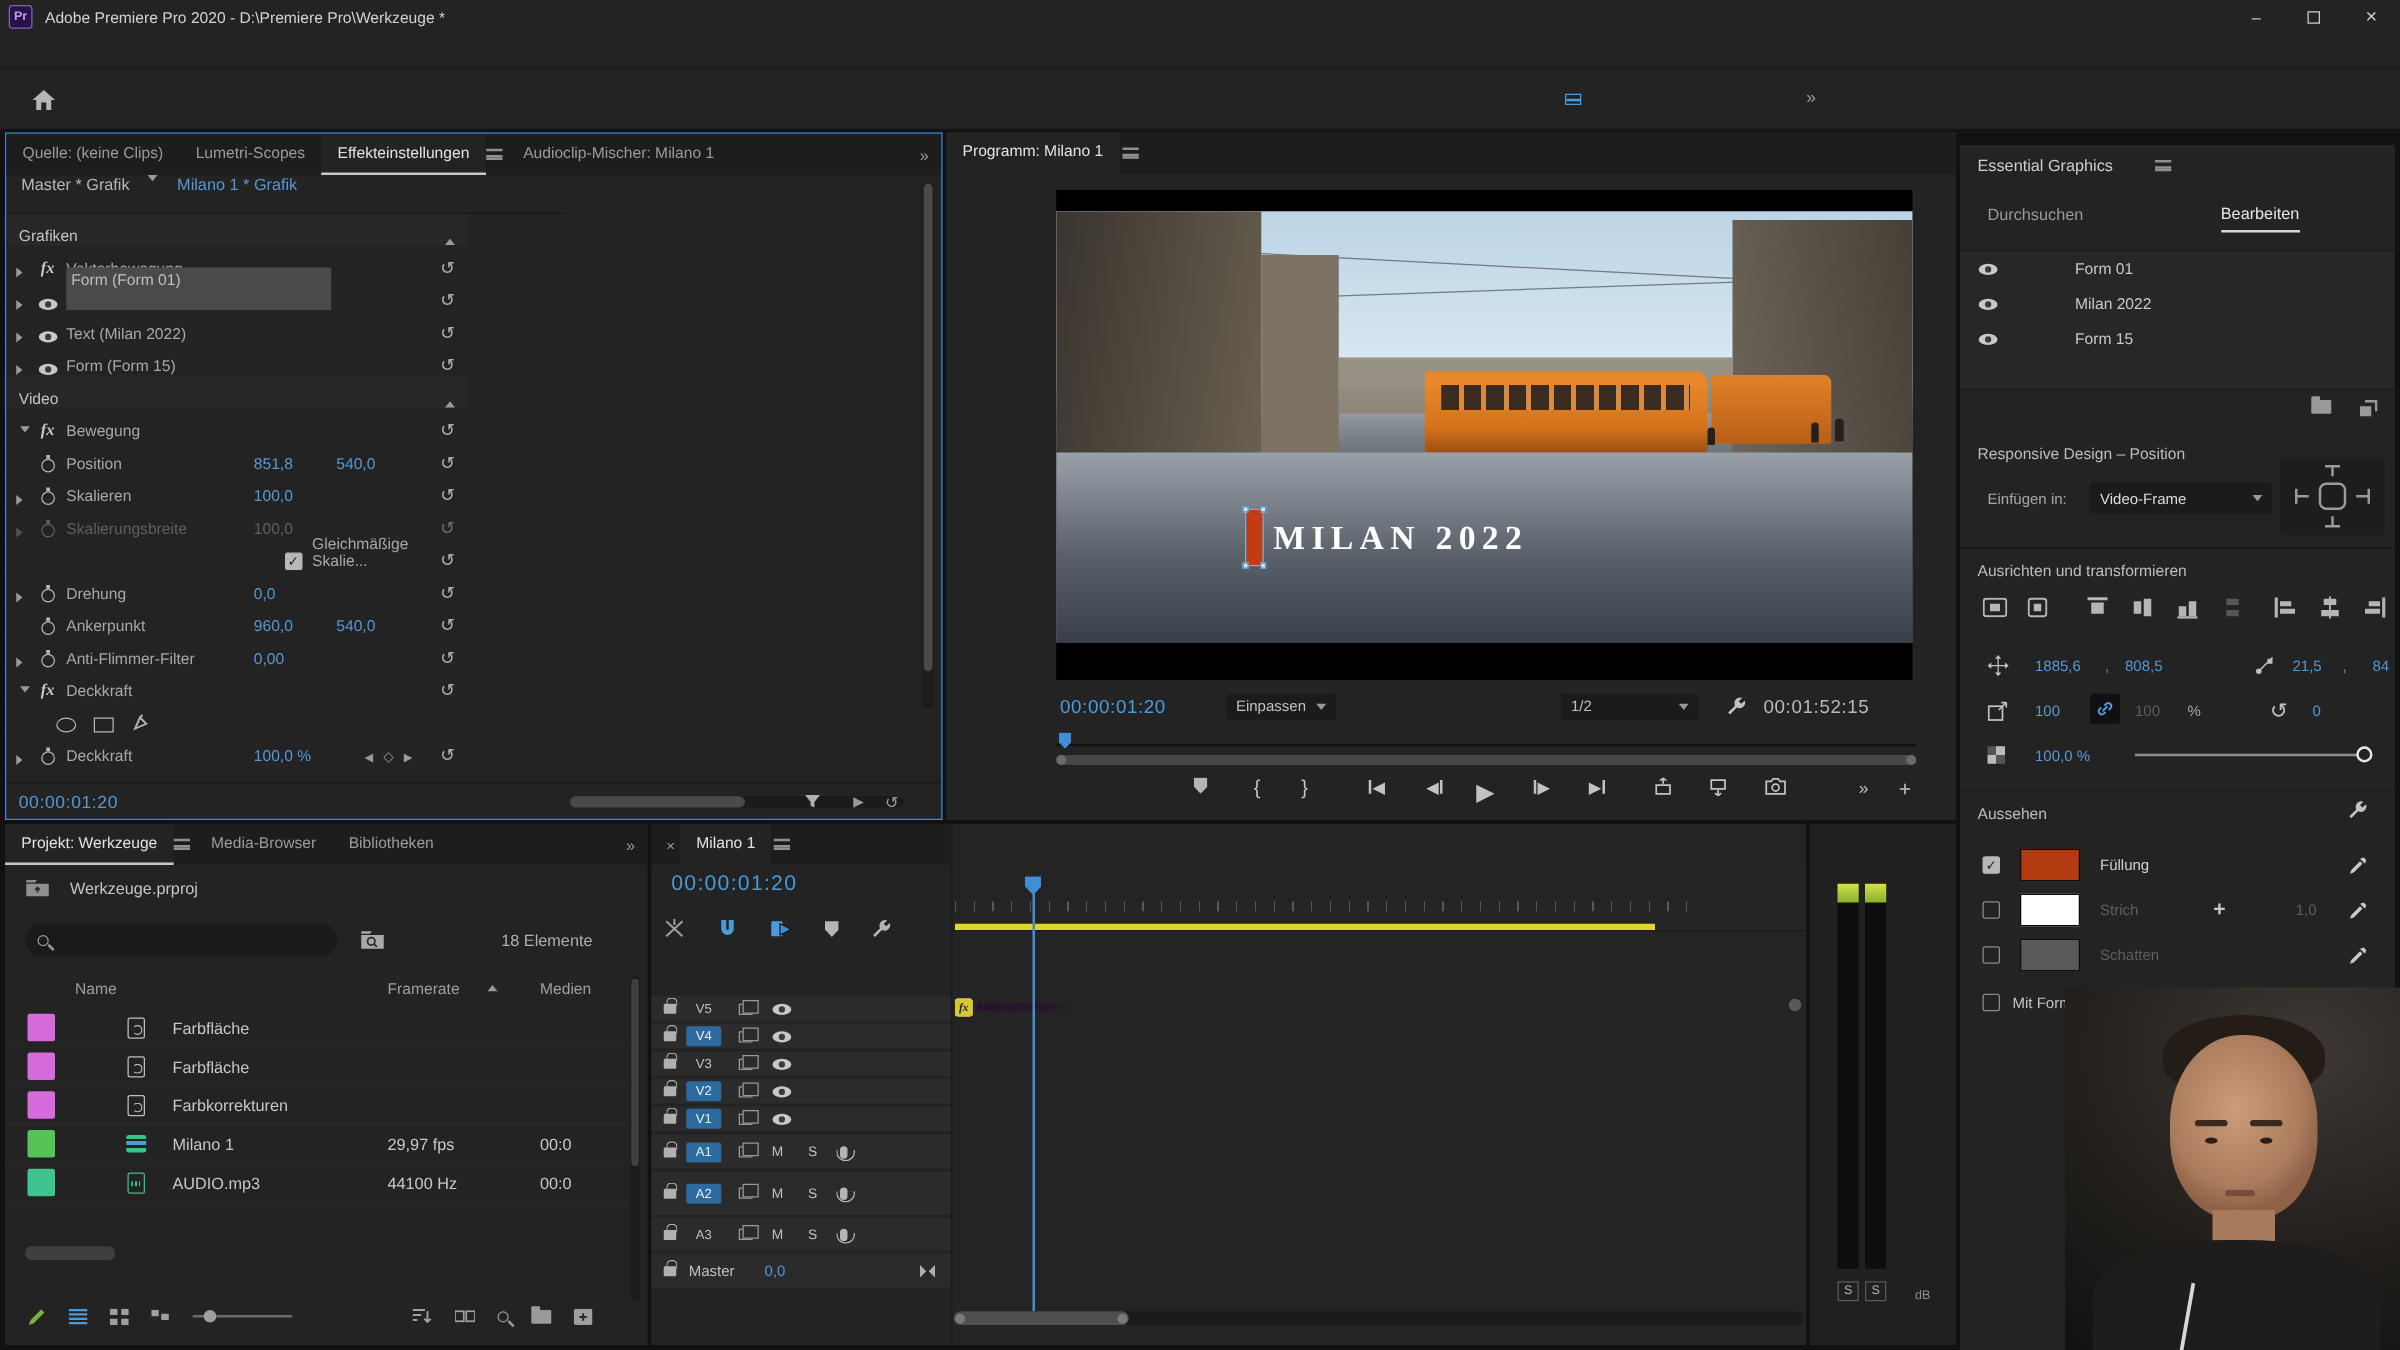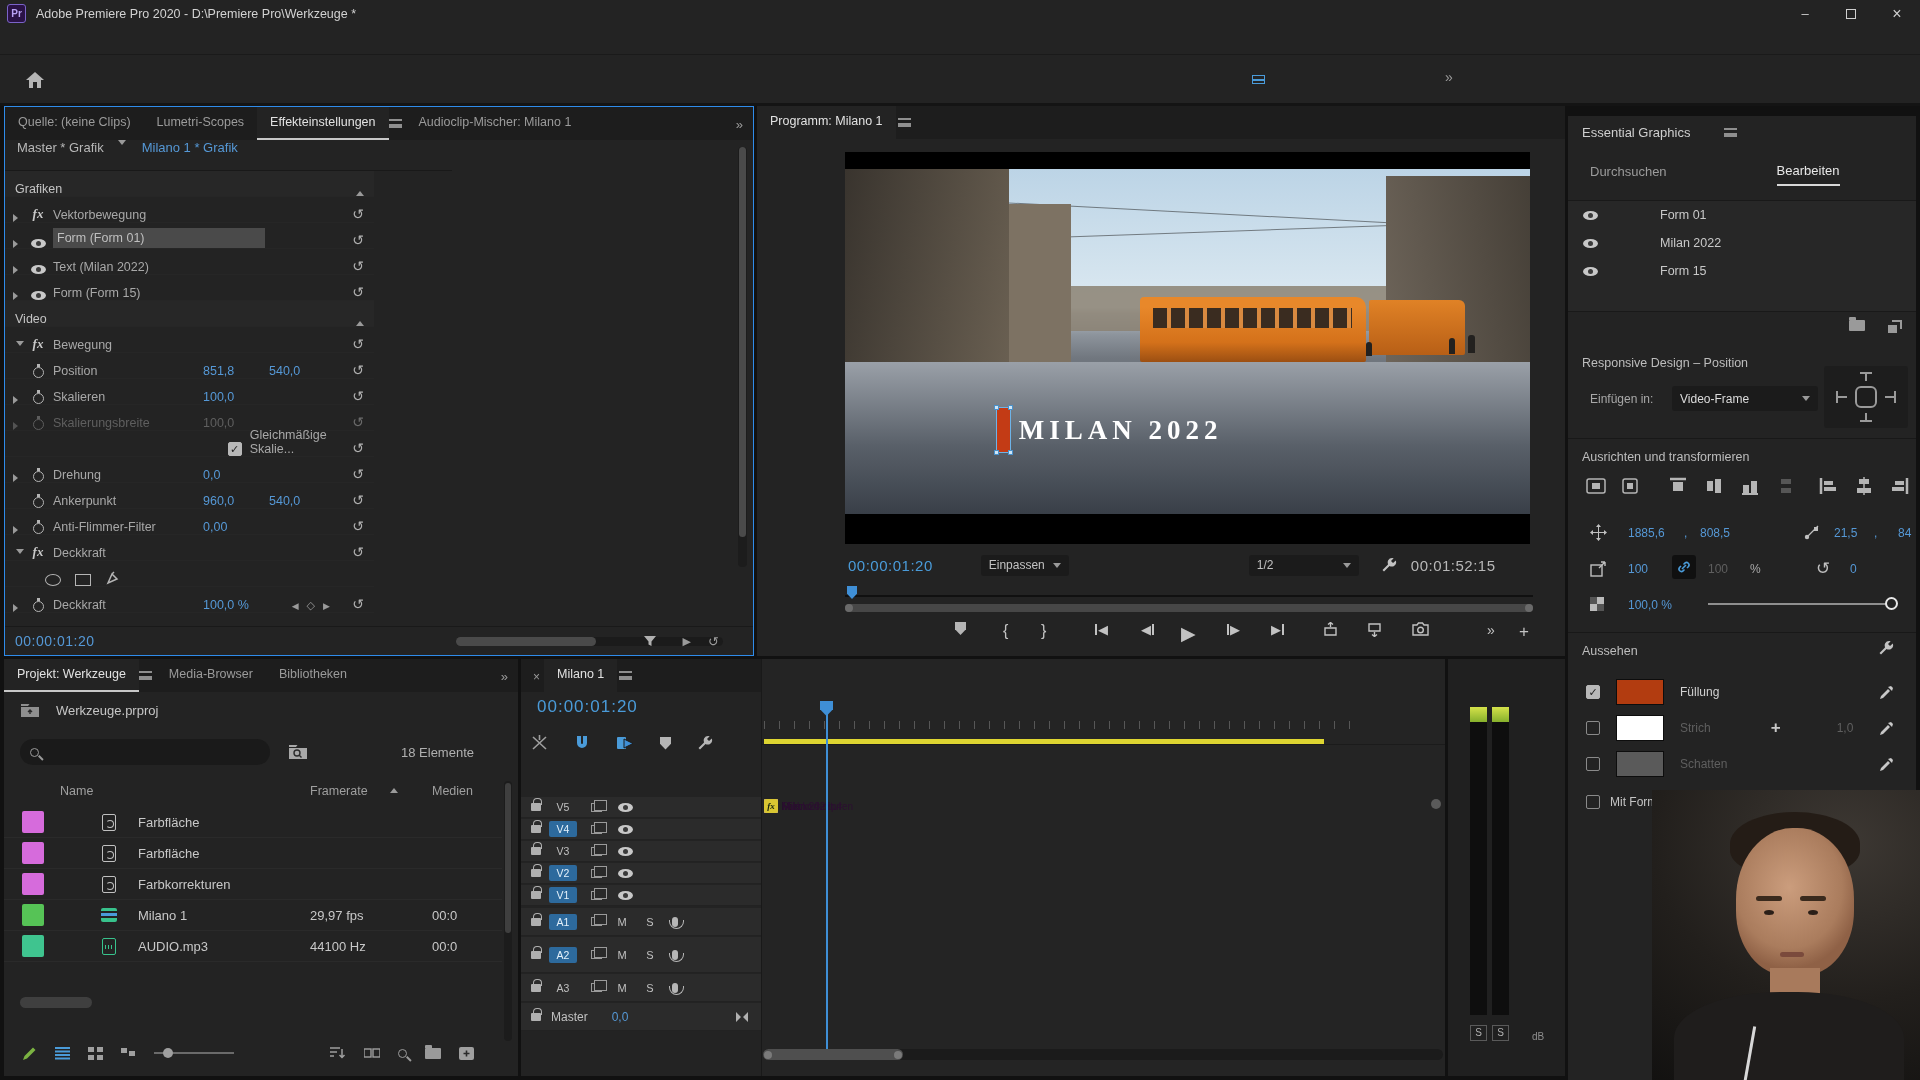--- a/index.html
+++ b/index.html
@@ -279,21 +279,21 @@
     <span class="tw twirl"></span>
       <span class="ic i-fx">fx</span>
     <span class="lbl">Vektorbewegung</span>
       <span class="reset rst">↺</span>
   </div>
   <div class="erow" style="top:116px">
     <span class="tw twirl"></span>
       <span class="ic">
         <span class="i-eye"></span>
       </span>
-    <span class="hl" style="padding:3px 120px 3px 4px">Form (Form 01)</span>
+    <span class="hl" style="padding:3px 120px 17px 4px">Form (Form 01)</span>
       <span class="reset rst">↺</span>
   </div>
   <div class="erow" style="top:142px">
     <span class="tw twirl"></span>
       <span class="ic">
         <span class="i-eye"></span>
       </span>
     <span class="lbl">Text (Milan 2022)</span>
       <span class="reset rst">↺</span>
   </div>

